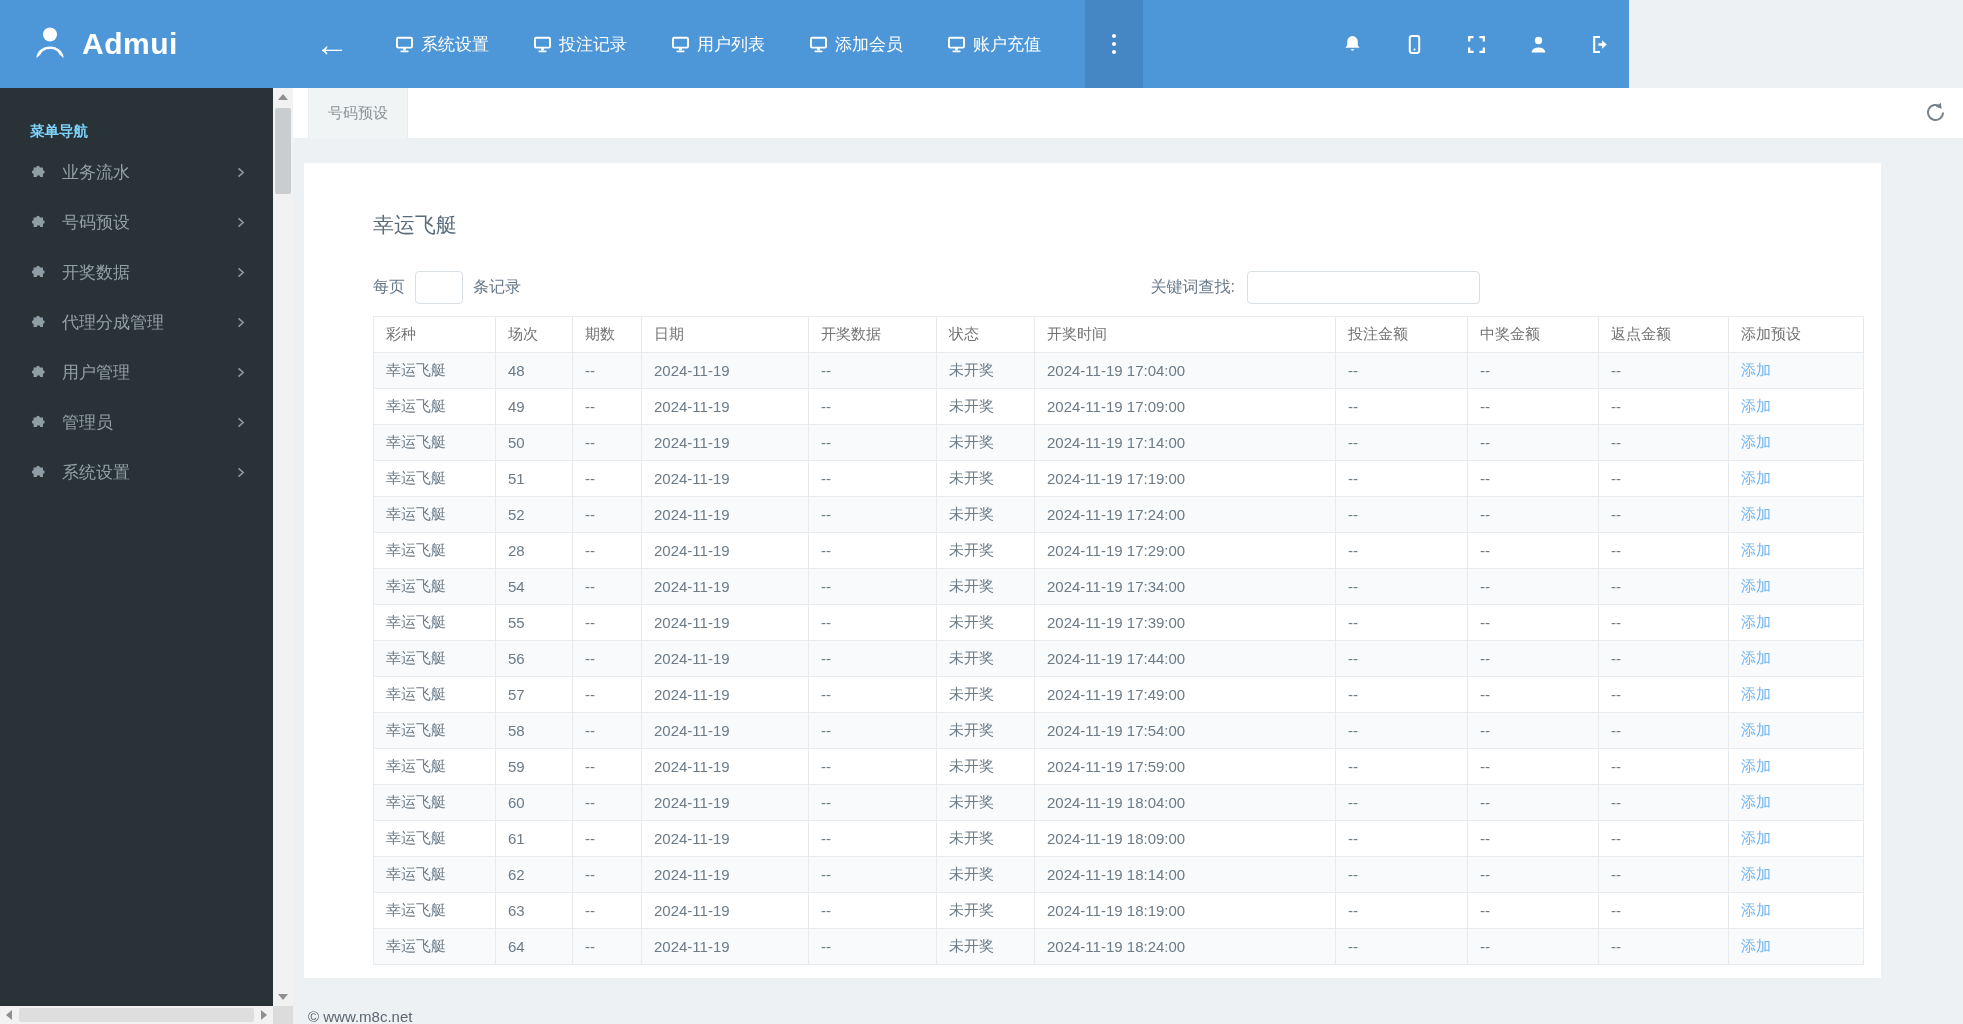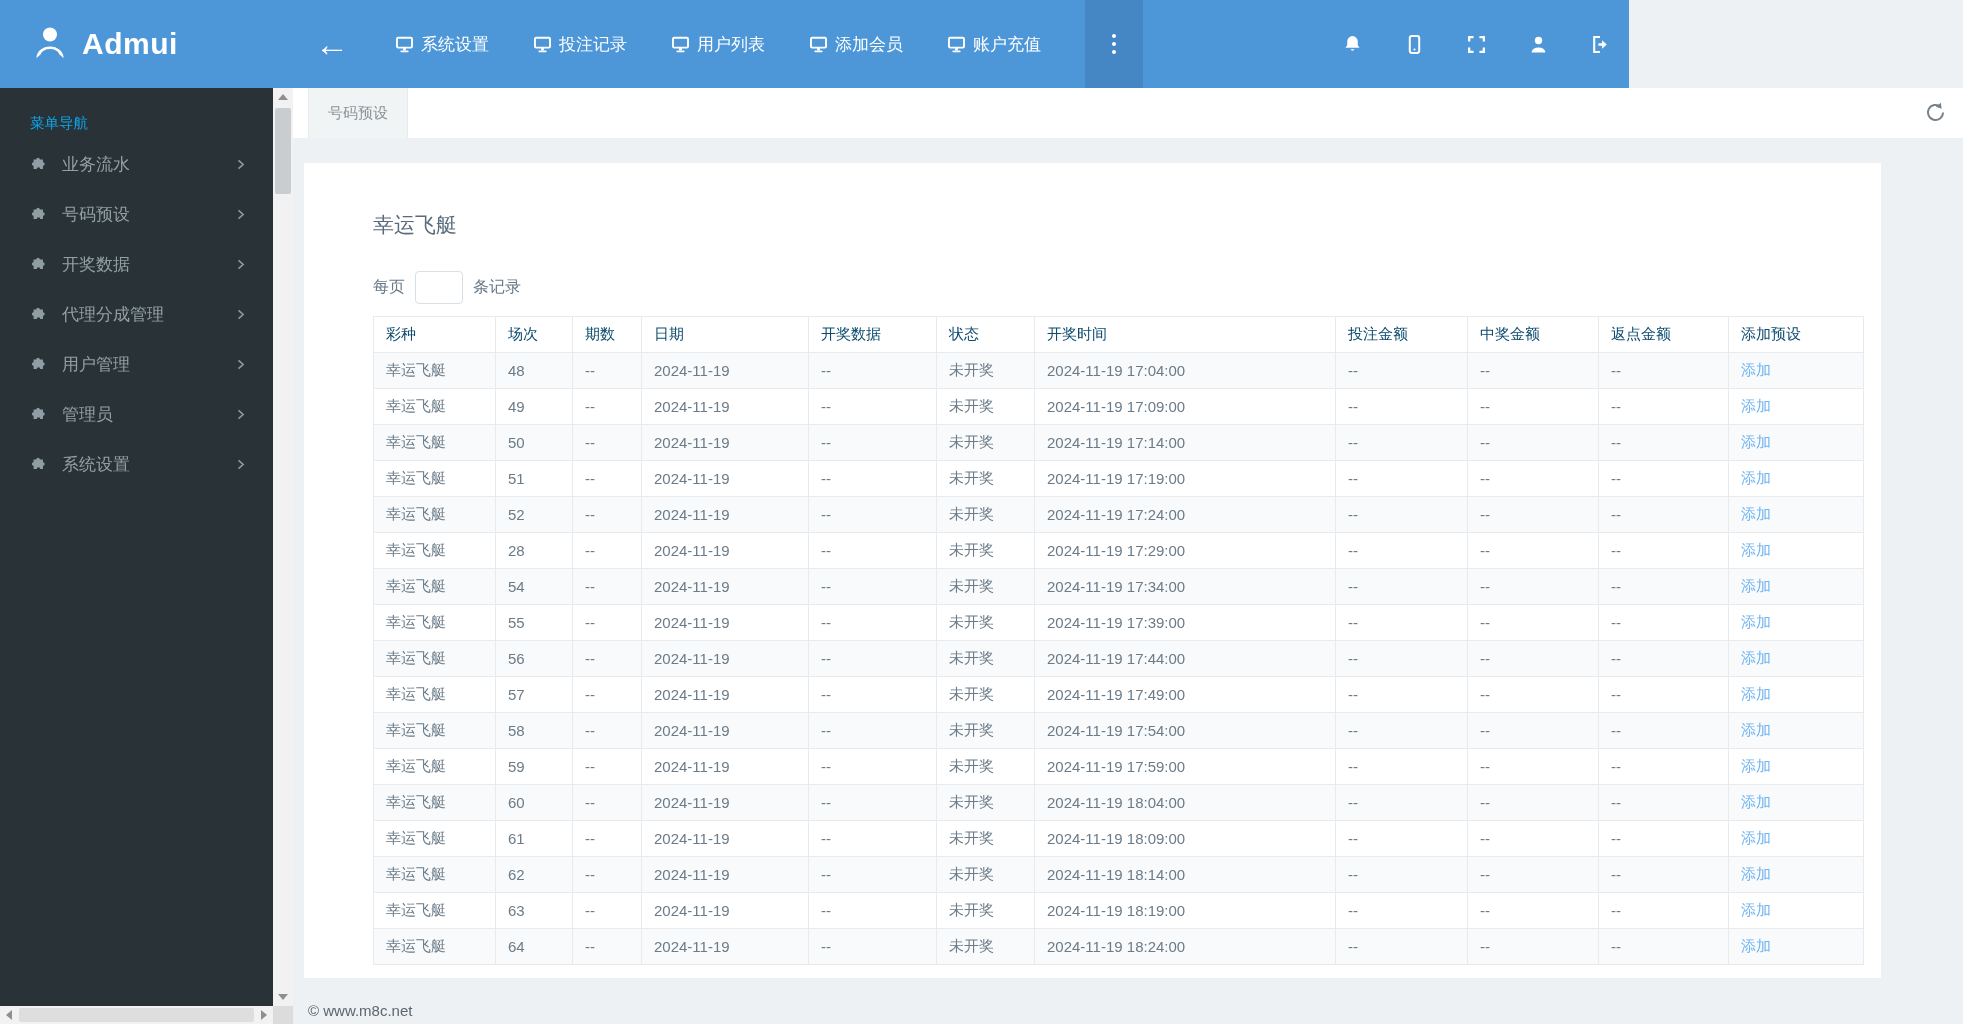--- a/index.html
+++ b/index.html
@@ -13,21 +13,21 @@
   .back-arrow { color:#fff; font-size:34px; margin:0 46px 0 42px; cursor:pointer; line-height:1; }
   .nav-item { display:flex; align-items:center; color:#fff; font-size:17px; margin-right:44px; cursor:pointer; white-space:nowrap; }
   .nav-item svg { margin-right:7px; }
   .nav-more { width:58px; height:88px; background:#4586c4; display:flex; flex-direction:column; align-items:center; justify-content:center; gap:4px; cursor:pointer; }
   .nav-more i { width:4px; height:4px; border-radius:50%; background:#fff; }
   .nav-right { margin-left:auto; display:flex; align-items:center; gap:41px; padding-right:18px; }
   .nav-right .icon-btn { cursor:pointer; display:flex; }
 
   
   .sidebar { position:absolute; left:0; top:88px; width:273px; height:918px; background:#283237; }
-  .menu-caption { color:#0ea5e9; font-size:14.5px; padding:26px 0 6px 30px; }
+  .menu-caption { color:#7dd3fc; font-size:14.5px; padding:34px 0 6px 30px;font-weight:bold; }
   .side-item { height:50px; display:flex; align-items:center; padding:0 26px 0 30px; color:#92a0a6; font-size:17px; cursor:pointer; }
   .side-item svg.puzzle { flex:0 0 auto; margin-right:15px; }
   .side-item .lbl { flex:1 1 auto; }
   .side-item svg.chev { flex:0 0 auto; }
 
   
   .vscroll { position:absolute; left:273px; top:88px; width:20px; height:918px; background:#f2f2f2; }
   .vscroll .arr-up, .vscroll .arr-down { position:absolute; left:0; width:20px; height:18px; display:flex; align-items:center; justify-content:center; cursor:pointer; }
   .arr-up { top:0; } .arr-down { bottom:0; }
   .tri-up { width:0; height:0; border-left:5px solid transparent; border-right:5px solid transparent; border-bottom:6px solid #8f8f8f; }
@@ -49,26 +49,26 @@
   .content { height:886px; background:#eef1f4; overflow:hidden; }
   .card { margin:25px 0 0 11px; width:1577px; height:815px; background:#fff; overflow:hidden; padding:48px 18px 0 69px; }
   .page-title { color:#5a6b7b; font-size:21px; font-weight:400; margin-bottom:32px; }
 
   .controls { display:flex; align-items:center; width:1490px; margin-bottom:12px; color:#68798a; font-size:16px; }
   .perpage-input { width:48px; height:33px; border:1px solid #d8dfe5; border-radius:4px; margin:0 10px; outline:none; padding:0 6px; font-size:15px; color:#5f7081; }
   .search-group { margin-left:auto; margin-right:383px; display:flex; align-items:center; }
   .search-input { width:233px; height:33px; border:1px solid #d8dfe5; border-radius:4px; margin-left:12px; outline:none; padding:0 8px; font-size:15px; color:#5f7081; }
 
   table.grid { border-collapse:collapse; table-layout:fixed; width:1490px; font-size:15px; }
-  .grid th { border:1px solid #e7ebee; height:36px; text-align:left; padding:0 12px; color:#0c4a6e; font-weight:400; background:#fff; white-space:nowrap; }
+  .grid th { border:1px solid #e7ebee; height:36px; text-align:left; padding:0 12px; color:#737373; font-weight:400; background:#fff; white-space:nowrap; }
   .grid td { border:1px solid #e7ebee; height:36px; padding:0 12px; color:#6b7b88; white-space:nowrap; overflow:hidden; }
   .grid tr.striped td { background:#f8fafb; }
   .grid a.add-link { color:#6eb3f2; text-decoration:none; cursor:pointer;margin-top:32px; }
 
-  .footer-note { margin:24px 0 0 15px; color:#5c6670; font-size:15px; }
+  .footer-note { margin:30px 0 0 15px; color:#5c6670; font-size:15px; }
 </style>
 </head>
 <body>
 
 <div class="navbar">
   <div class="brand">
     <span>
       <svg width="40" height="40" viewBox="0 0 40 40">
           <circle cx="20" cy="12.5" r="7" fill="#fff"></circle>
           <path d="M6.5 36a13.5 11.5 0 0 1 27 0 l-4-3.5 a10 8 0 0 0-19 0 z" fill="#fff"></path>
@@ -273,20 +273,24 @@
   </div>
 
   <div class="content">
     <div class="card">
       <div class="page-title">幸运飞艇</div>
 
       <div class="controls">
         <span>每页</span>
         <input class="perpage-input" type="text" value="" style="">
         <span>条记录</span>
+        <div class="search-group">
+          <span>关键词查找:</span>
+          <input class="search-input" type="text" value="" style="">
+        </div>
       </div>
 
       <table class="grid">
         <colgroup>
           <col style="width:122px">
             <col style="width:77px">
             <col style="width:69px">
             <col style="width:167px">
           <col style="width:128px">
             <col style="width:98px">

